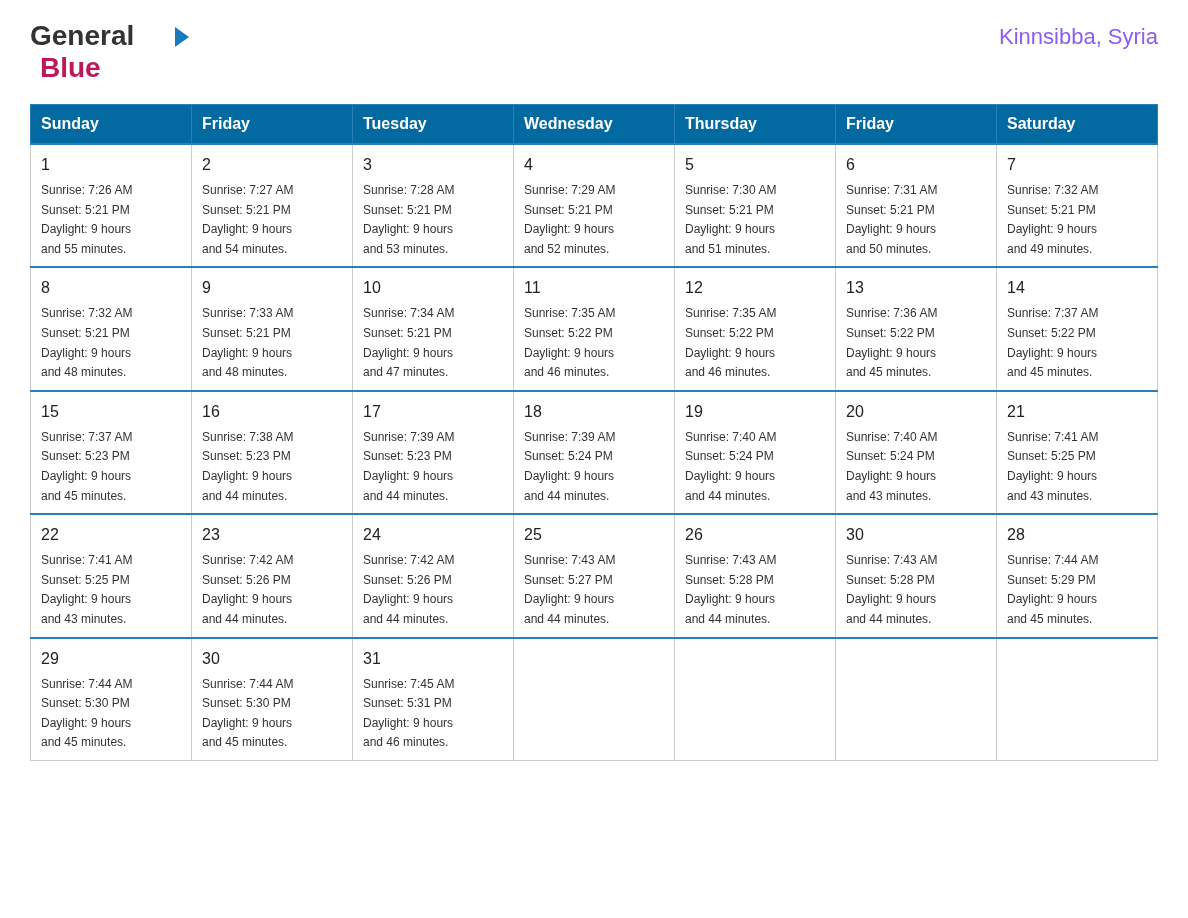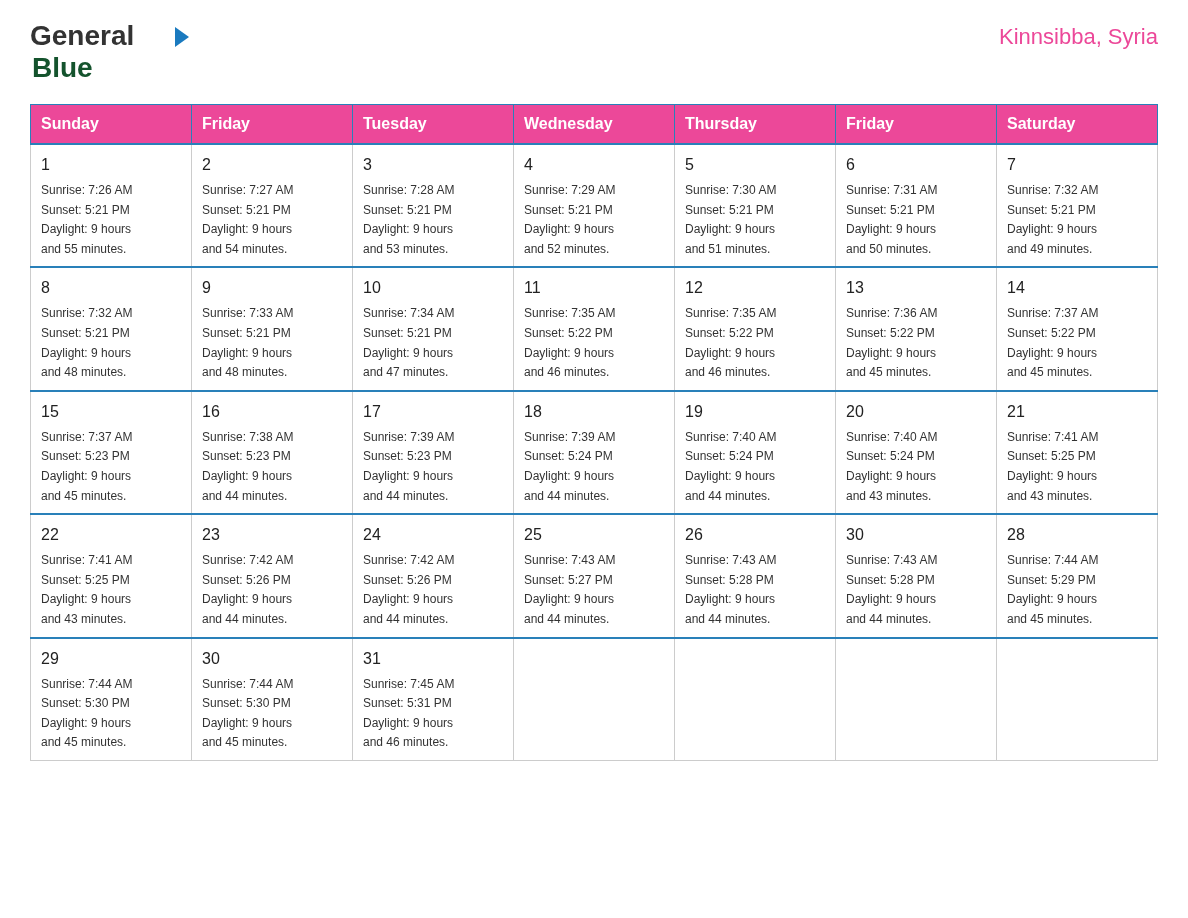--- a/index.html
+++ b/index.html
@@ -53,31 +53,31 @@
 
     .month-title {
       font-size: 52px;
       font-weight: normal;
       color: #222;
       line-height: 1.1;
     }
 
     .location {
       font-size: 22px;
-      color: #ec4899;
+      color: #8b5cf6;
       margin-top: 4px;
     }
 
     .calendar {
       width: 100%;
       border-collapse: collapse;
     }
 
     .calendar th {
-      background-color: #ec4899;
+      background-color: #0369a1;
       color: #fff;
       font-size: 16px;
       font-weight: bold;
       padding: 10px 10px;
       text-align: left;
       border: 1px solid #2980b9;
     }
 
     .calendar td {
       border: 1px solid #ccc;
@@ -112,22 +112,22 @@
       line-height: 1.55;
     }
 
     .calendar td.empty {
       background: #fff;
     }
 
     .logo-line2 {
       font-size: 28px;
       font-weight: bold;
-      color: #14532d;
-      margin-left: 2px;
+      color: #be185d;
+      margin-left: 10px;
     }
   </style>
 </head>
 <body>
 
 <div class="header">
   <div class="logo">
     <div class="logo-text">
       <span class="logo-general">General</span>
       <span class="logo-blue-arrow"></span>

